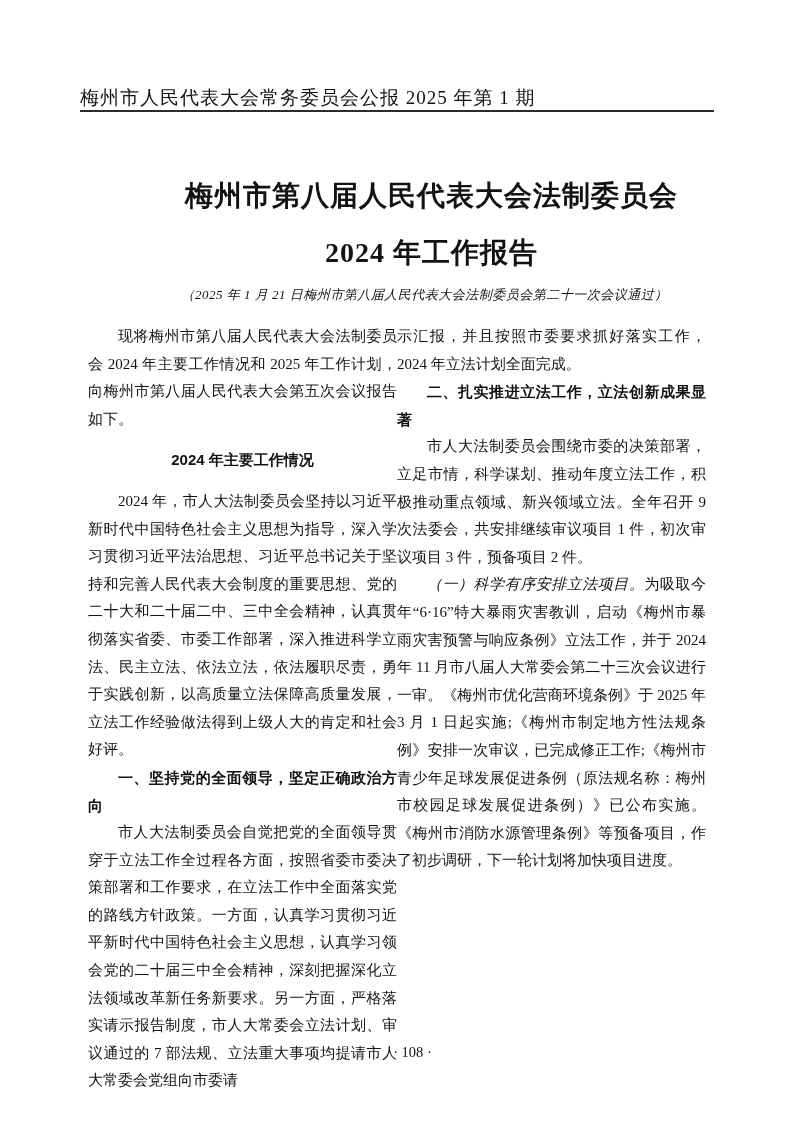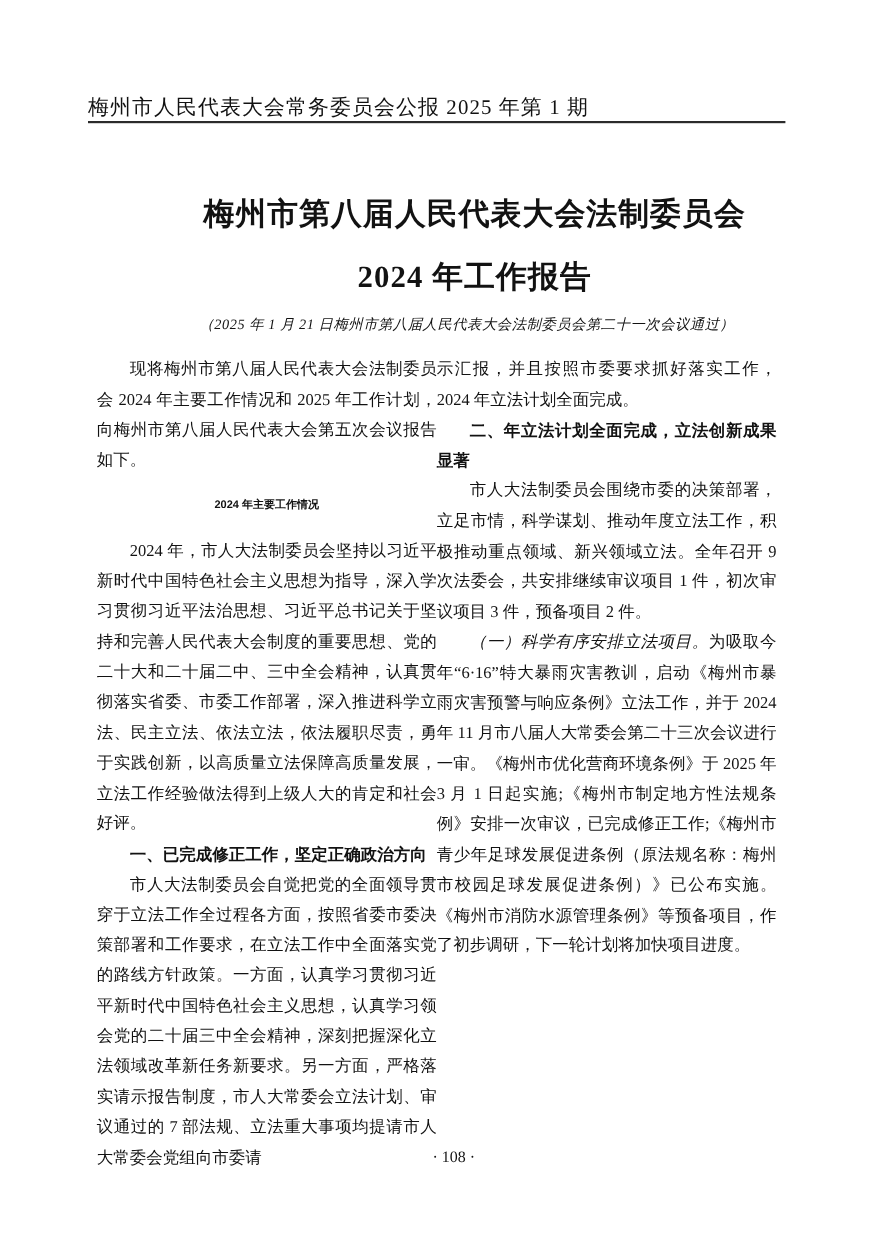--- a/index.html
+++ b/index.html
@@ -78,21 +78,21 @@
     text-indent: 2em;
   }
   .col p.no-indent {
     text-indent: 0;
   }
   .section-heading {
     text-align: center;
     text-indent: 0 !important;
     font-family: "Liberation Sans", "DejaVu Sans", sans-serif;
     font-weight: 700;
-    font-size: 10px;
+    font-size: 15px;
     margin: 13px 0 14px 0 !important;
   }
   .subheading {
     font-family: "Liberation Sans", "DejaVu Sans", sans-serif;
     font-weight: 700;
   }
   .kai {
     font-style: italic;
   }
   
@@ -119,27 +119,27 @@
   </div>
 
   <div class="doc-subtitle">（2025 年 1 月 21 日梅州市第八届人民代表大会法制委员会第二十一次会议通过）</div>
 
   <div class="body-area">
 
     <div class="col">
       <p>现将梅州市第八届人民代表大会法制委员会 2024 年主要工作情况和 2025 年工作计划，向梅州市第八届人民代表大会第五次会议报告如下。</p>
       <p class="section-heading">2024 年主要工作情况</p>
       <p>2024 年，市人大法制委员会坚持以习近平新时代中国特色社会主义思想为指导，深入学习贯彻习近平法治思想、习近平总书记关于坚持和完善人民代表大会制度的重要思想、党的二十大和二十届二中、三中全会精神，认真贯彻落实省委、市委工作部署，深入推进科学立法、民主立法、依法立法，依法履职尽责，勇于实践创新，以高质量立法保障高质量发展，立法工作经验做法得到上级人大的肯定和社会好评。</p>
-      <p class="subheading">一、已完成修正工作，坚定正确政治方向</p>
+      <p class="subheading">一、坚持党的全面领导，坚定正确政治方向</p>
       <p>市人大法制委员会自觉把党的全面领导贯穿于立法工作全过程各方面，按照省委市委决策部署和工作要求，在立法工作中全面落实党的路线方针政策。一方面，认真学习贯彻习近平新时代中国特色社会主义思想，认真学习领会党的二十届三中全会精神，深刻把握深化立法领域改革新任务新要求。另一方面，严格落实请示报告制度，市人大常委会立法计划、审议通过的 7 部法规、立法重大事项均提请市人大常委会党组向市委请</p>
     </div>
 
     <div class="col">
       <p class="no-indent">示汇报，并且按照市委要求抓好落实工作，2024 年立法计划全面完成。</p>
-      <p class="subheading">二、年立法计划全面完成，立法创新成果显著</p>
+      <p class="subheading">二、扎实推进立法工作，立法创新成果显著</p>
       <p>市人大法制委员会围绕市委的决策部署，立足市情，科学谋划、推动年度立法工作，积极推动重点领域、新兴领域立法。全年召开 9 次法委会，共安排继续审议项目 1 件，初次审议项目 3 件，预备项目 2 件。</p>
       <p><span class="kai">（一）科学有序安排立法项目。</span><span>为吸取今年“6·16”特大暴雨灾害教训，启动《梅州市暴雨灾害预警与响应条例》立法工作，并于 2024 年 11 月市八届人大常委会第二十三次会议进行一审。《梅州市优化营商环境条例》于 2025 年 3 月 1 日起实施;《梅州市制定地方性法规条例》安排一次审议，已完成修正工作;《梅州市青少年足球发展促进条例（原法规名称：梅州市校园足球发展促进条例）》已公布实施。《梅州市消防水源管理条例》等预备项目，作了初步调研，下一轮计划将加快项目进度。</span></p>
     </div>
 
   </div>
 
   <div class="page-number">· 108 ·</div>
 
 </div>
 

